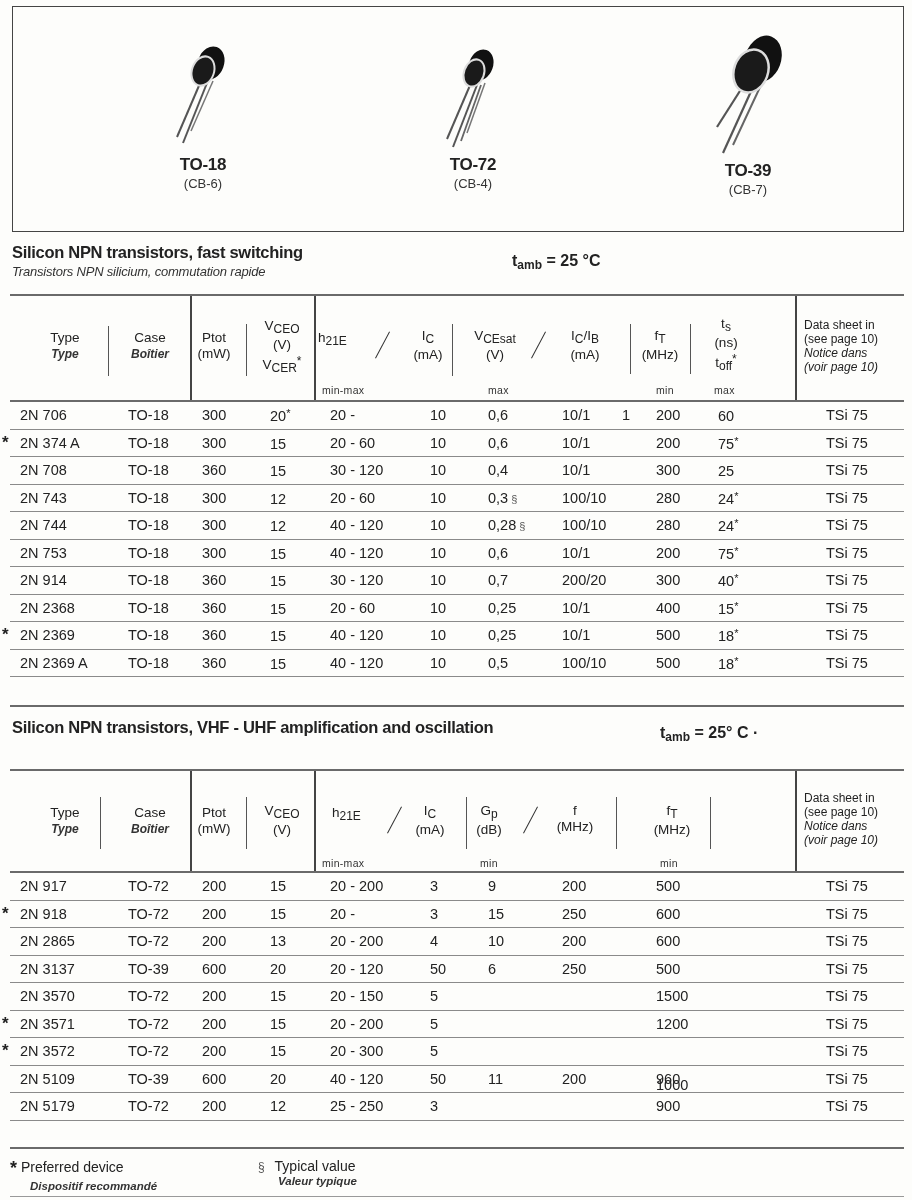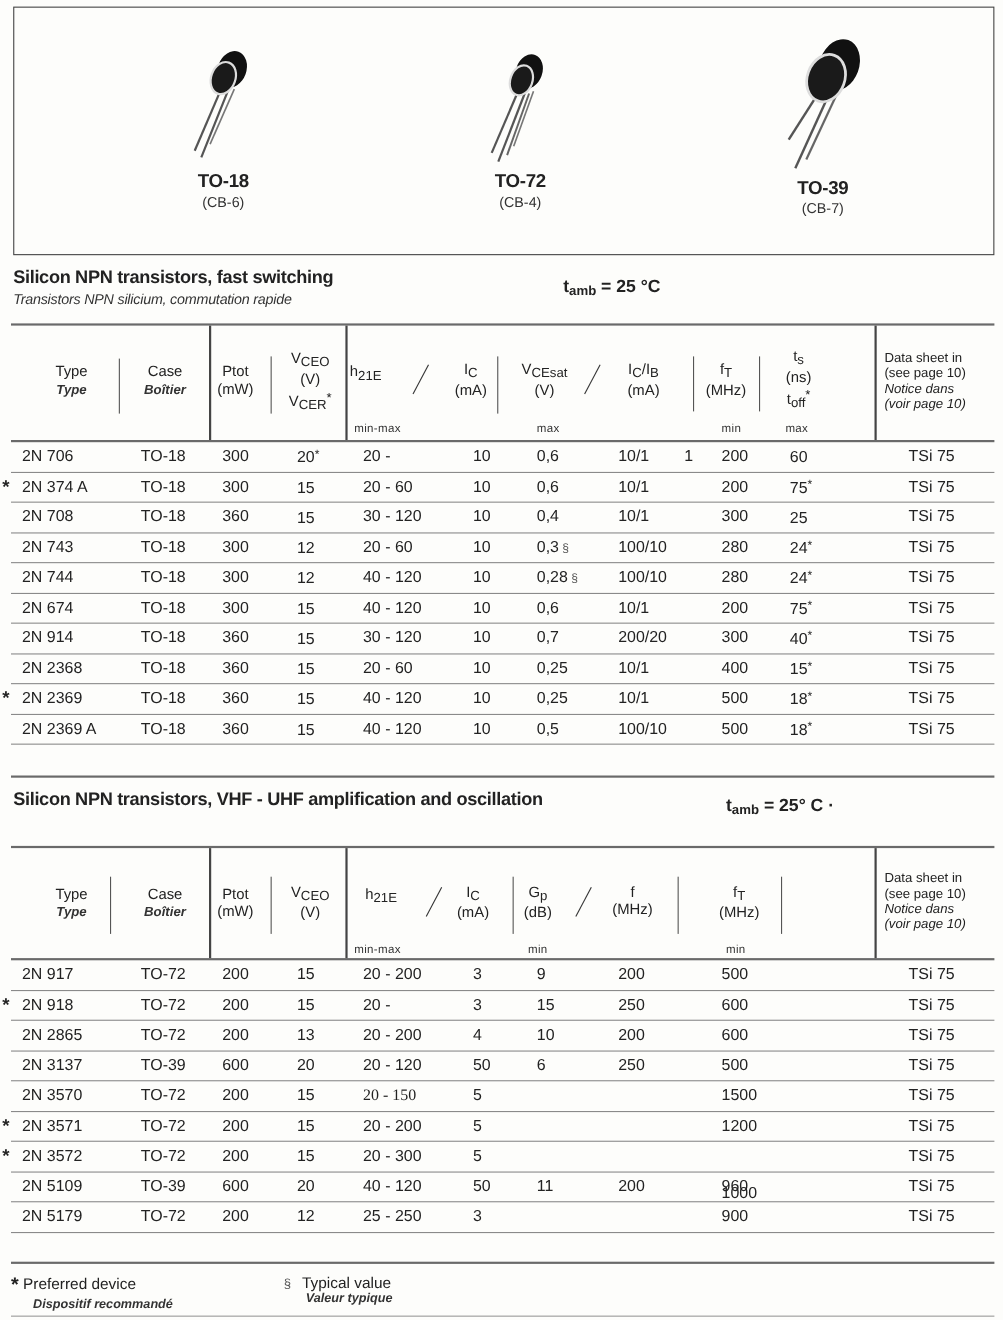--- a/index.html
+++ b/index.html
@@ -237,21 +237,21 @@
         <span class="cell" style="left: 320px;"><span>40 - 120</span></span>
         <span class="cell" style="left: 420px;"><span>10</span></span>
         <span class="cell" style="left: 478px;"><span>0,28</span><span class="sect">§</span></span>
         <span class="cell" style="left: 552px;"><span>100/10</span></span>
         <span class="cell" style="left: 612px;"><span></span></span>
         <span class="cell" style="left: 646px;"><span>280</span></span>
         <span class="cell" style="left: 708px;"><span>24</span><span class="mark">*</span></span>
         <span class="cell" style="left: 816px;"><span>TSi 75</span></span>
       </div>
       <div class="row">
-        <span class="cell" style="left: 10px;"><span>2N 674</span></span>
+        <span class="cell" style="left: 10px;"><span>2N 753</span></span>
         <span class="cell" style="left: 118px;"><span>TO-18</span></span>
         <span class="cell" style="left: 192px;"><span>300</span></span>
         <span class="cell" style="left: 260px;"><span>15</span><span class="mark"></span></span>
         <span class="cell" style="left: 320px;"><span>40 - 120</span></span>
         <span class="cell" style="left: 420px;"><span>10</span></span>
         <span class="cell" style="left: 478px;"><span>0,6</span><span class="sect"></span></span>
         <span class="cell" style="left: 552px;"><span>10/1</span></span>
         <span class="cell" style="left: 612px;"><span></span></span>
         <span class="cell" style="left: 646px;"><span>200</span></span>
         <span class="cell" style="left: 708px;"><span>75</span><span class="mark">*</span></span>
@@ -436,21 +436,21 @@
         <span class="cell" style="left: 478px;"><span>6</span></span>
         <span class="cell" style="left: 552px;"><span>250</span></span>
         <span class="cell" style="left: 646px;"><span>500</span></span>
         <span class="cell" style="left: 816px;"><span>TSi 75</span></span>
       </div>
       <div class="row">
         <span class="cell" style="left: 10px;"><span>2N 3570</span></span>
         <span class="cell" style="left: 118px;"><span>TO-72</span></span>
         <span class="cell" style="left: 192px;"><span>200</span></span>
         <span class="cell" style="left: 260px;"><span>15</span></span>
-        <span class="cell" style="left: 320px; font-family: Liberation Serif, serif;"><span>20 - 150</span></span>
+        <span class="cell" style="left: 320px;"><span>20 - 150</span></span>
         <span class="cell" style="left: 420px;"><span>5</span></span>
         <span class="cell" style="left: 478px;"><span></span></span>
         <span class="cell" style="left: 552px;"><span></span></span>
         <span class="cell" style="left: 646px;"><span>1500</span></span>
         <span class="cell" style="left: 816px;"><span>TSi 75</span></span>
       </div>
       <div class="row">
         <span class="star">*</span>
         <span class="cell" style="left: 10px;"><span>2N 3571</span></span>
         <span class="cell" style="left: 118px;"><span>TO-72</span></span>

